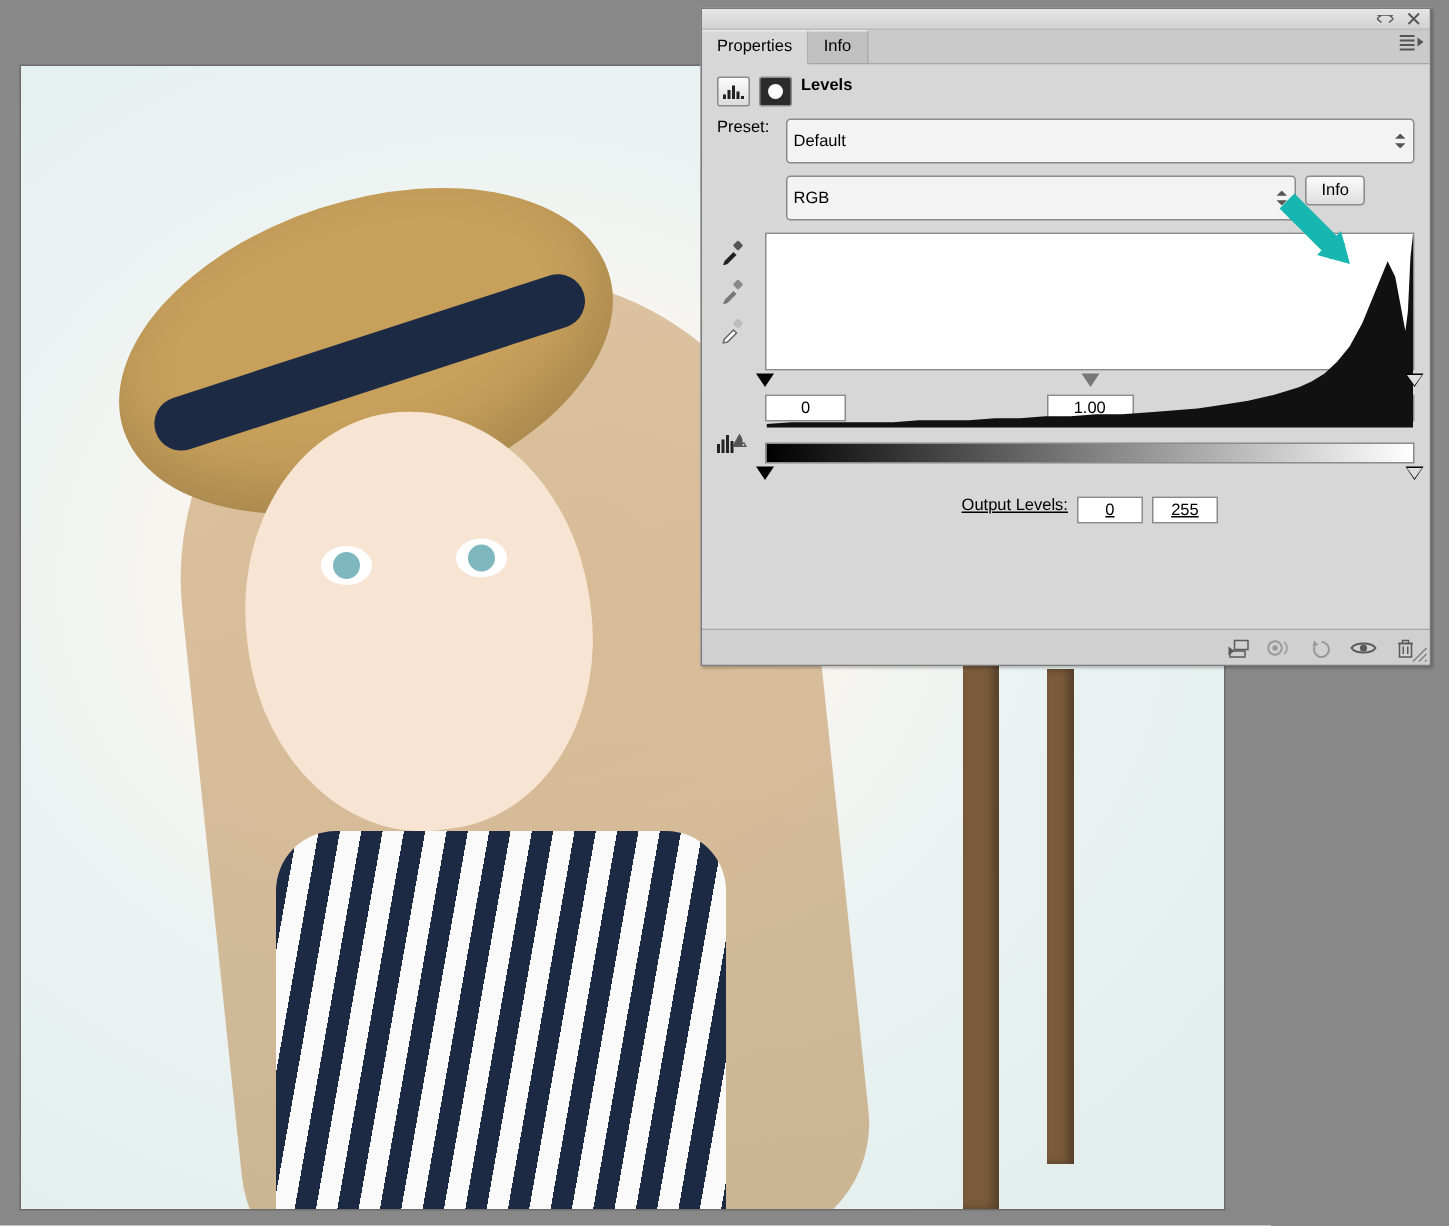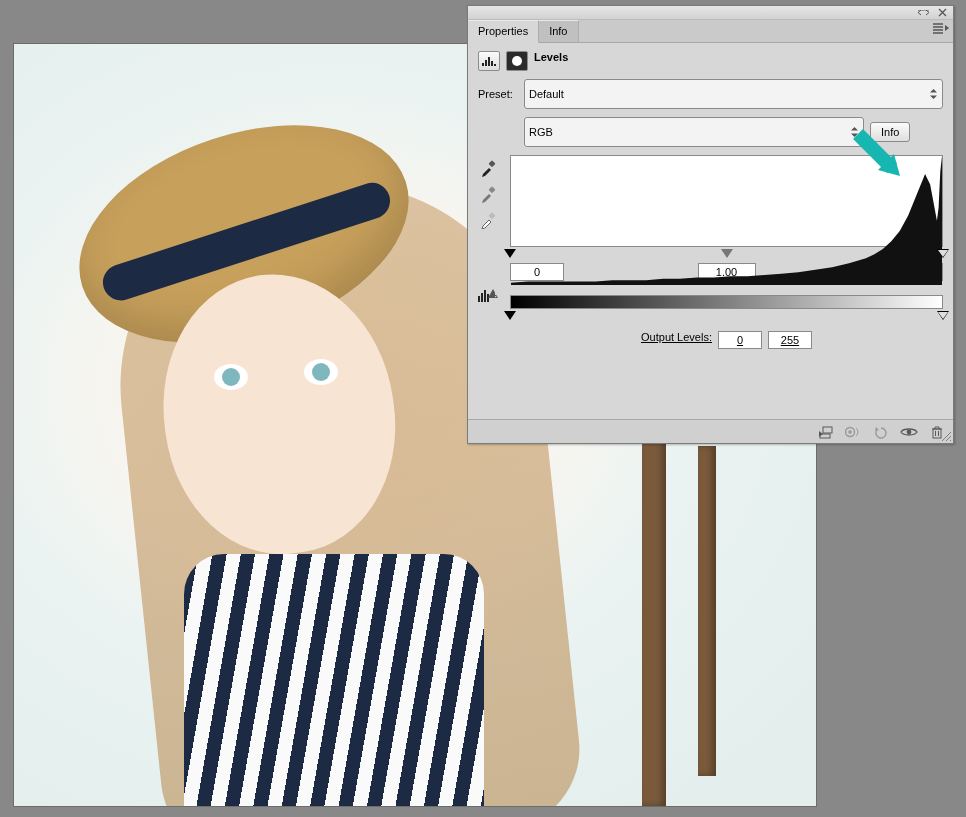--- a/index.html
+++ b/index.html
@@ -45,21 +45,21 @@
   .tab { padding:4px 10px 5px; border-right:1px solid #adadad; border-top:1px solid #e9e9e9; background:#c0c0c0; cursor:default;}
   .tab.active{ background:#d7d7d7; border-bottom:1px solid #d7d7d7; margin-bottom:-1px;}
   .tabs .menu{ position:absolute; right:4px; top:3px;}
   .panel-body{ padding:8px 10px 10px; background:#d7d7d7;}
 
   .header-row{ display:flex; align-items:flex-start; gap:6px; margin-bottom:8px;}
   .iconbox{ width:22px;height:20px;border:1px solid #8c8c8c;background:linear-gradient(#fbfbfb,#dcdcdc);display:flex;align-items:center;justify-content:center;border-radius:2px;}
   .iconbox.dark{background:#2b2b2b;}
   .hlabel{font-weight:bold;}
 
-  .row{ display:flex; align-items:center; gap:6px; margin-bottom:8px;}
+  .row{ display:flex; gap:6px; margin-bottom:8px;}
   .lbl{ min-width:40px;}
   select.psel{ flex:1; height:30px; background:#f3f3f3; border:1px solid #8a8a8a; border-radius:3px; padding:0 4px; appearance:none; -webkit-appearance:none; }
   .selwrap{position:relative; flex:1; display:flex;}
   .selwrap::after{content:"";position:absolute;right:6px;top:50%;transform:translateY(-50%);width:7px;height:10px;background:linear-gradient(#555,#555);clip-path:polygon(50% 0,100% 35%,0 35%,50% 0,0 65%,100% 65%,50% 100%,0 65%);} 
   .btn{height:20px;padding:0 10px;border:1px solid #8a8a8a;background:linear-gradient(#fbfbfb,#dedede);border-radius:3px;cursor:default;}
 
   .mainarea{display:flex; gap:10px;}
   .eyedrops{display:flex;flex-direction:column;gap:8px;width:22px;align-items:center;padding-top:4px;}
   .eyeicon{width:18px;height:18px;}
 

